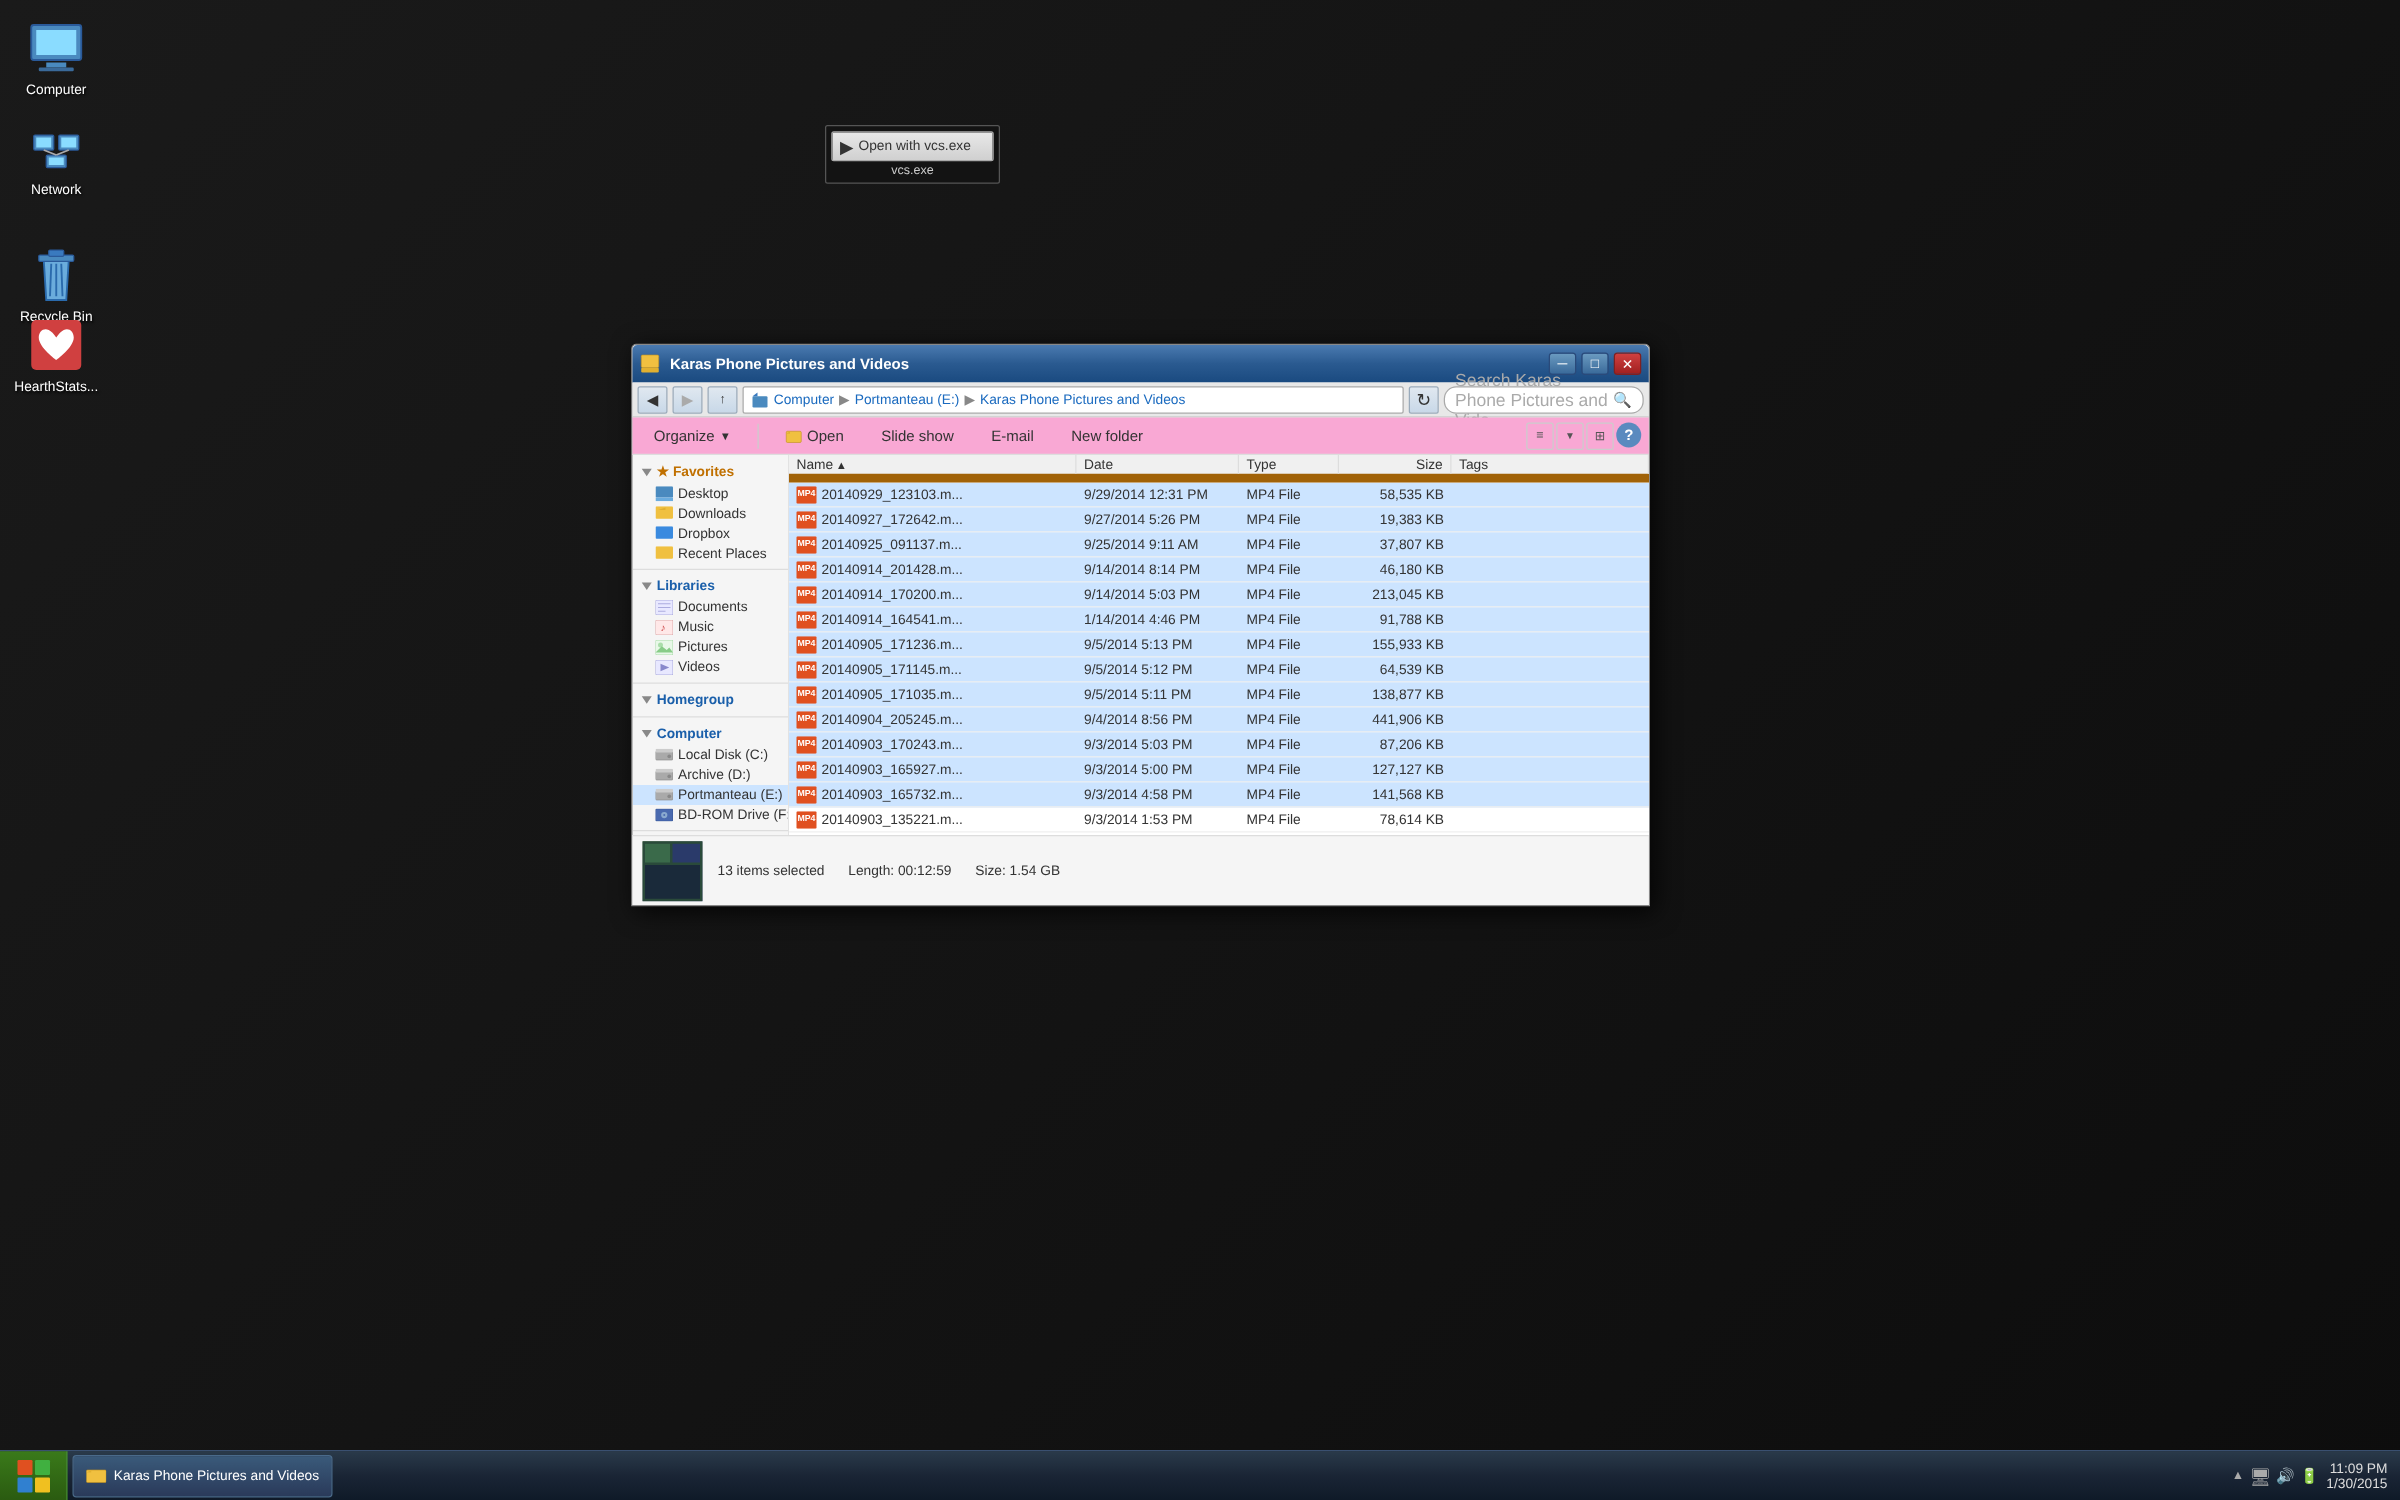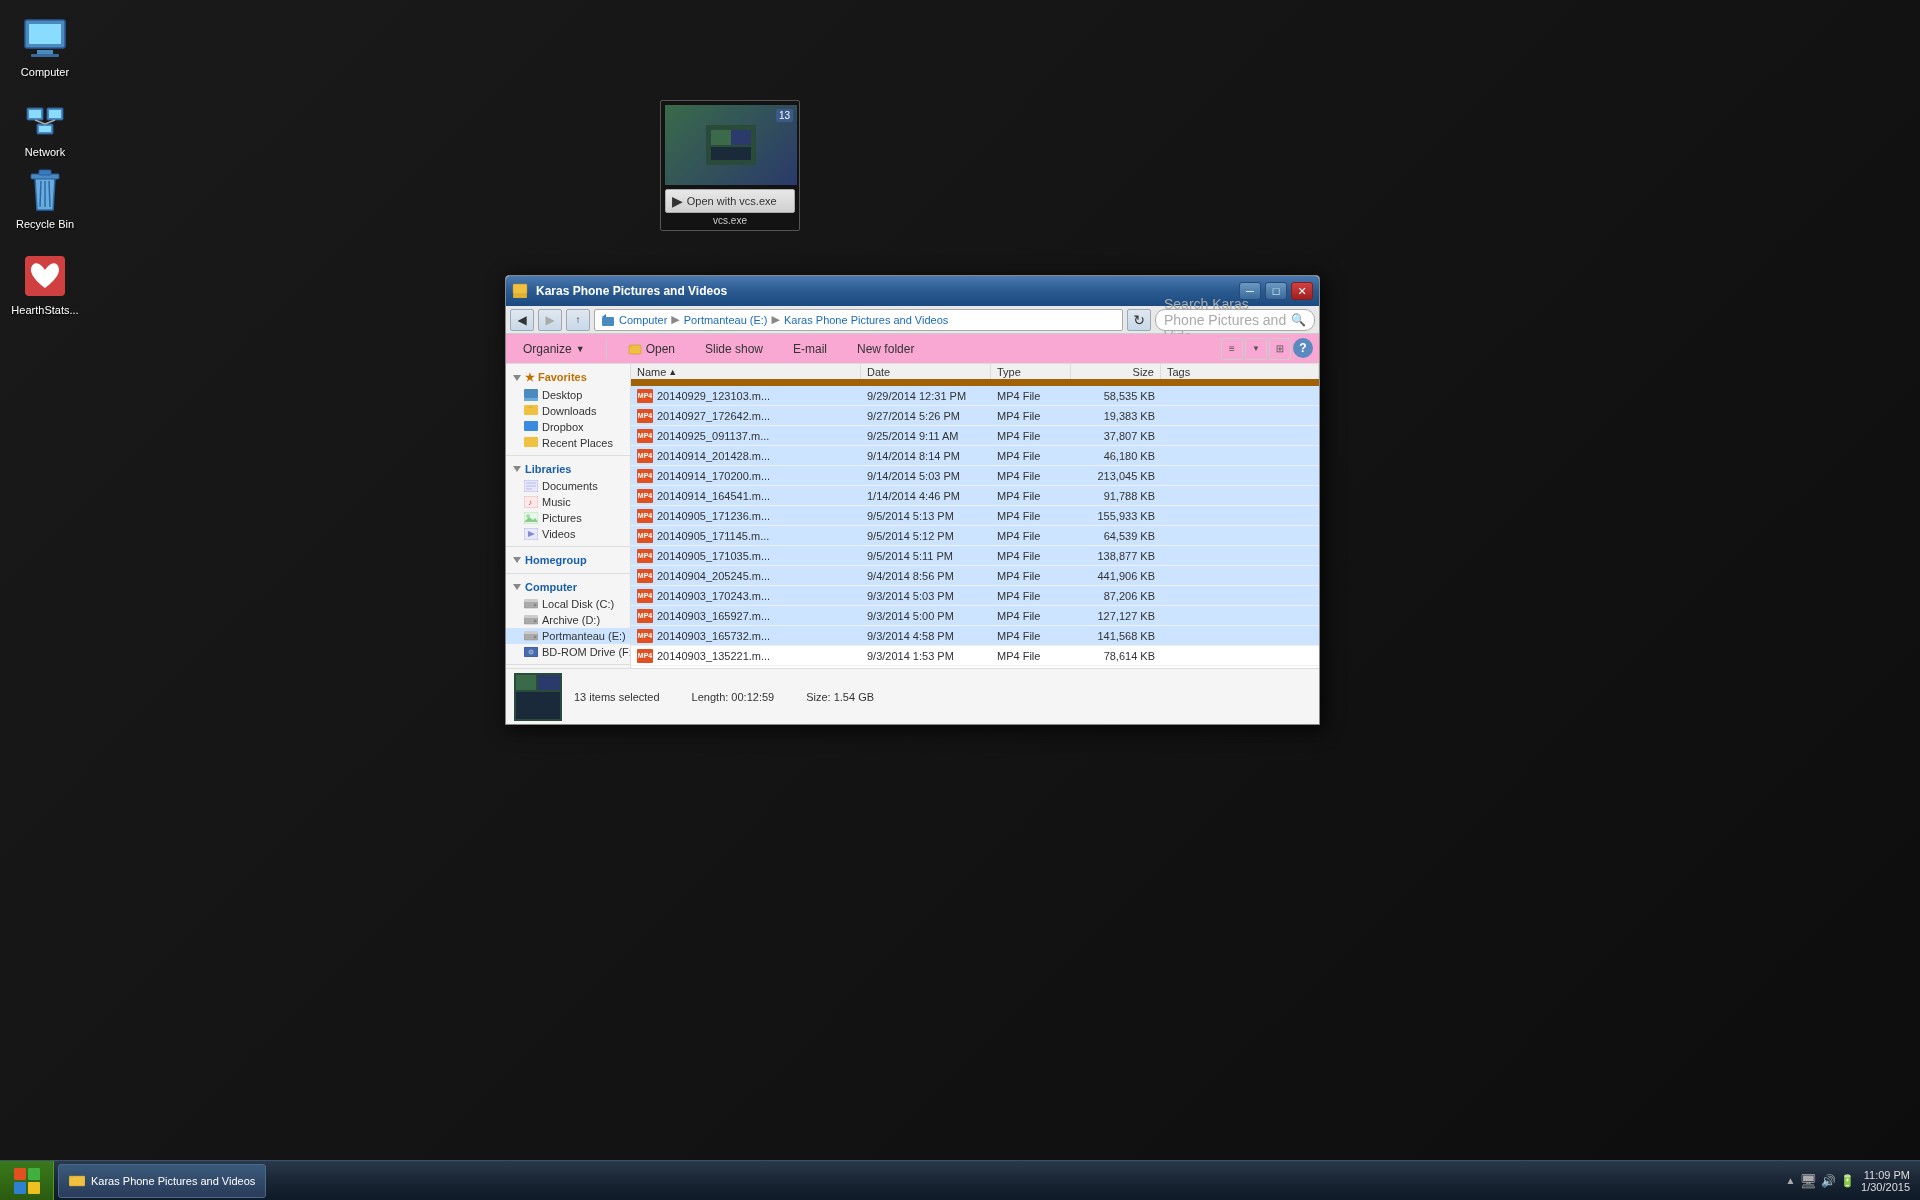--- a/index.html
+++ b/index.html
@@ -389,21 +389,21 @@
       flex-shrink: 0;
     }
     .status-info {
       display: flex;
       flex-direction: column;
       gap: 2px;
       flex: 1;
     }
     .status-row {
       display: flex;
-      gap: 32px;
+      gap: 19px;
       font-size: 11px;
       color: #333;
     }
     .rating-stars { color: #ccc; font-size: 14px; }
 
     
     .mp4-icon {
       width: 16px;
       height: 14px;
       background: #e05020;
@@ -487,52 +487,41 @@
       <rect x="26" y="14" width="16" height="12" rx="1" fill="#4a8abf" stroke="#2a5a9a" stroke-width="1"></rect>
       <rect x="28" y="16" width="12" height="8" fill="#8adcff"></rect>
       <rect x="16" y="30" width="16" height="10" rx="1" fill="#4a8abf" stroke="#2a5a9a" stroke-width="1"></rect>
       <rect x="18" y="32" width="12" height="6" fill="#8adcff"></rect>
       <line x1="14" y1="26" x2="24" y2="30" stroke="#aaa" stroke-width="1.5"></line>
       <line x1="34" y1="26" x2="24" y2="30" stroke="#aaa" stroke-width="1.5"></line>
     </svg>
     <span class="icon-label">Network</span>
   </div>
 
-  <div class="desktop-icon" style="top:162px;left:5px;">
+  <div class="desktop-icon" style="top:192px;left:5px;">
     <svg class="icon-img" viewBox="0 0 48 48" fill="none" xmlns="http://www.w3.org/2000/svg">
       <polygon points="14,12 34,12 32,44 16,44" fill="#6aacdc" stroke="#2a6aac" stroke-width="1.5"></polygon>
       <rect x="10" y="8" width="28" height="5" rx="1" fill="#4a8abf" stroke="#2a5a9a" stroke-width="1"></rect>
       <rect x="18" y="4" width="12" height="5" rx="1" fill="#3a7abf" stroke="#2a5a9a" stroke-width="1"></rect>
       <line x1="20" y1="15" x2="19" y2="41" stroke="#2a6aac" stroke-width="1.5"></line>
       <line x1="24" y1="15" x2="24" y2="41" stroke="#2a6aac" stroke-width="1.5"></line>
       <line x1="28" y1="15" x2="29" y2="41" stroke="#2a6aac" stroke-width="1.5"></line>
     </svg>
     <span class="icon-label">Recycle Bin</span>
   </div>
 
   <div class="desktop-icon" style="top:248px;left:5px;">
     <svg class="icon-img" viewBox="0 0 48 48" fill="none" xmlns="http://www.w3.org/2000/svg">
       <rect x="4" y="4" width="40" height="40" rx="4" fill="#d04040"></rect>
       <path d="M24 36 C24 36 10 26 10 18 C10 13 14 10 18 12 C20 13 22 15 24 18 C26 15 28 13 30 12 C34 10 38 13 38 18 C38 26 24 36 24 36Z" fill="#fff"></path>
     </svg>
     <span class="icon-label">HearthStats...</span>
   </div>
 
   <div class="vcs-tooltip">
-    <div class="vcs-thumb">
-      <div style="width:100%;height:100%;background:linear-gradient(135deg,#3a6a4a,#2a3a6a);display:flex;align-items:center;justify-content:center;">
-        <svg width="50" height="40" viewBox="0 0 50 40">
-          <rect x="0" y="0" width="50" height="40" fill="#2a4a3a"></rect>
-          <rect x="5" y="5" width="20" height="15" fill="#3a6a4a"></rect>
-          <rect x="25" y="5" width="20" height="15" fill="#2a3a6a"></rect>
-          <rect x="5" y="22" width="40" height="13" fill="#1a2a3a"></rect>
-        </svg>
-      </div>
-      <div class="vcs-thumb-overlay">13</div>
-    </div>
     <button class="vcs-open-btn">
       <span style="font-size:14px;">▶</span>
       <span>Open with vcs.exe</span>
     </button>
     <div class="vcs-filename">vcs.exe</div>
   </div>
 
   <div class="explorer-window">
 
     <div class="title-bar">

